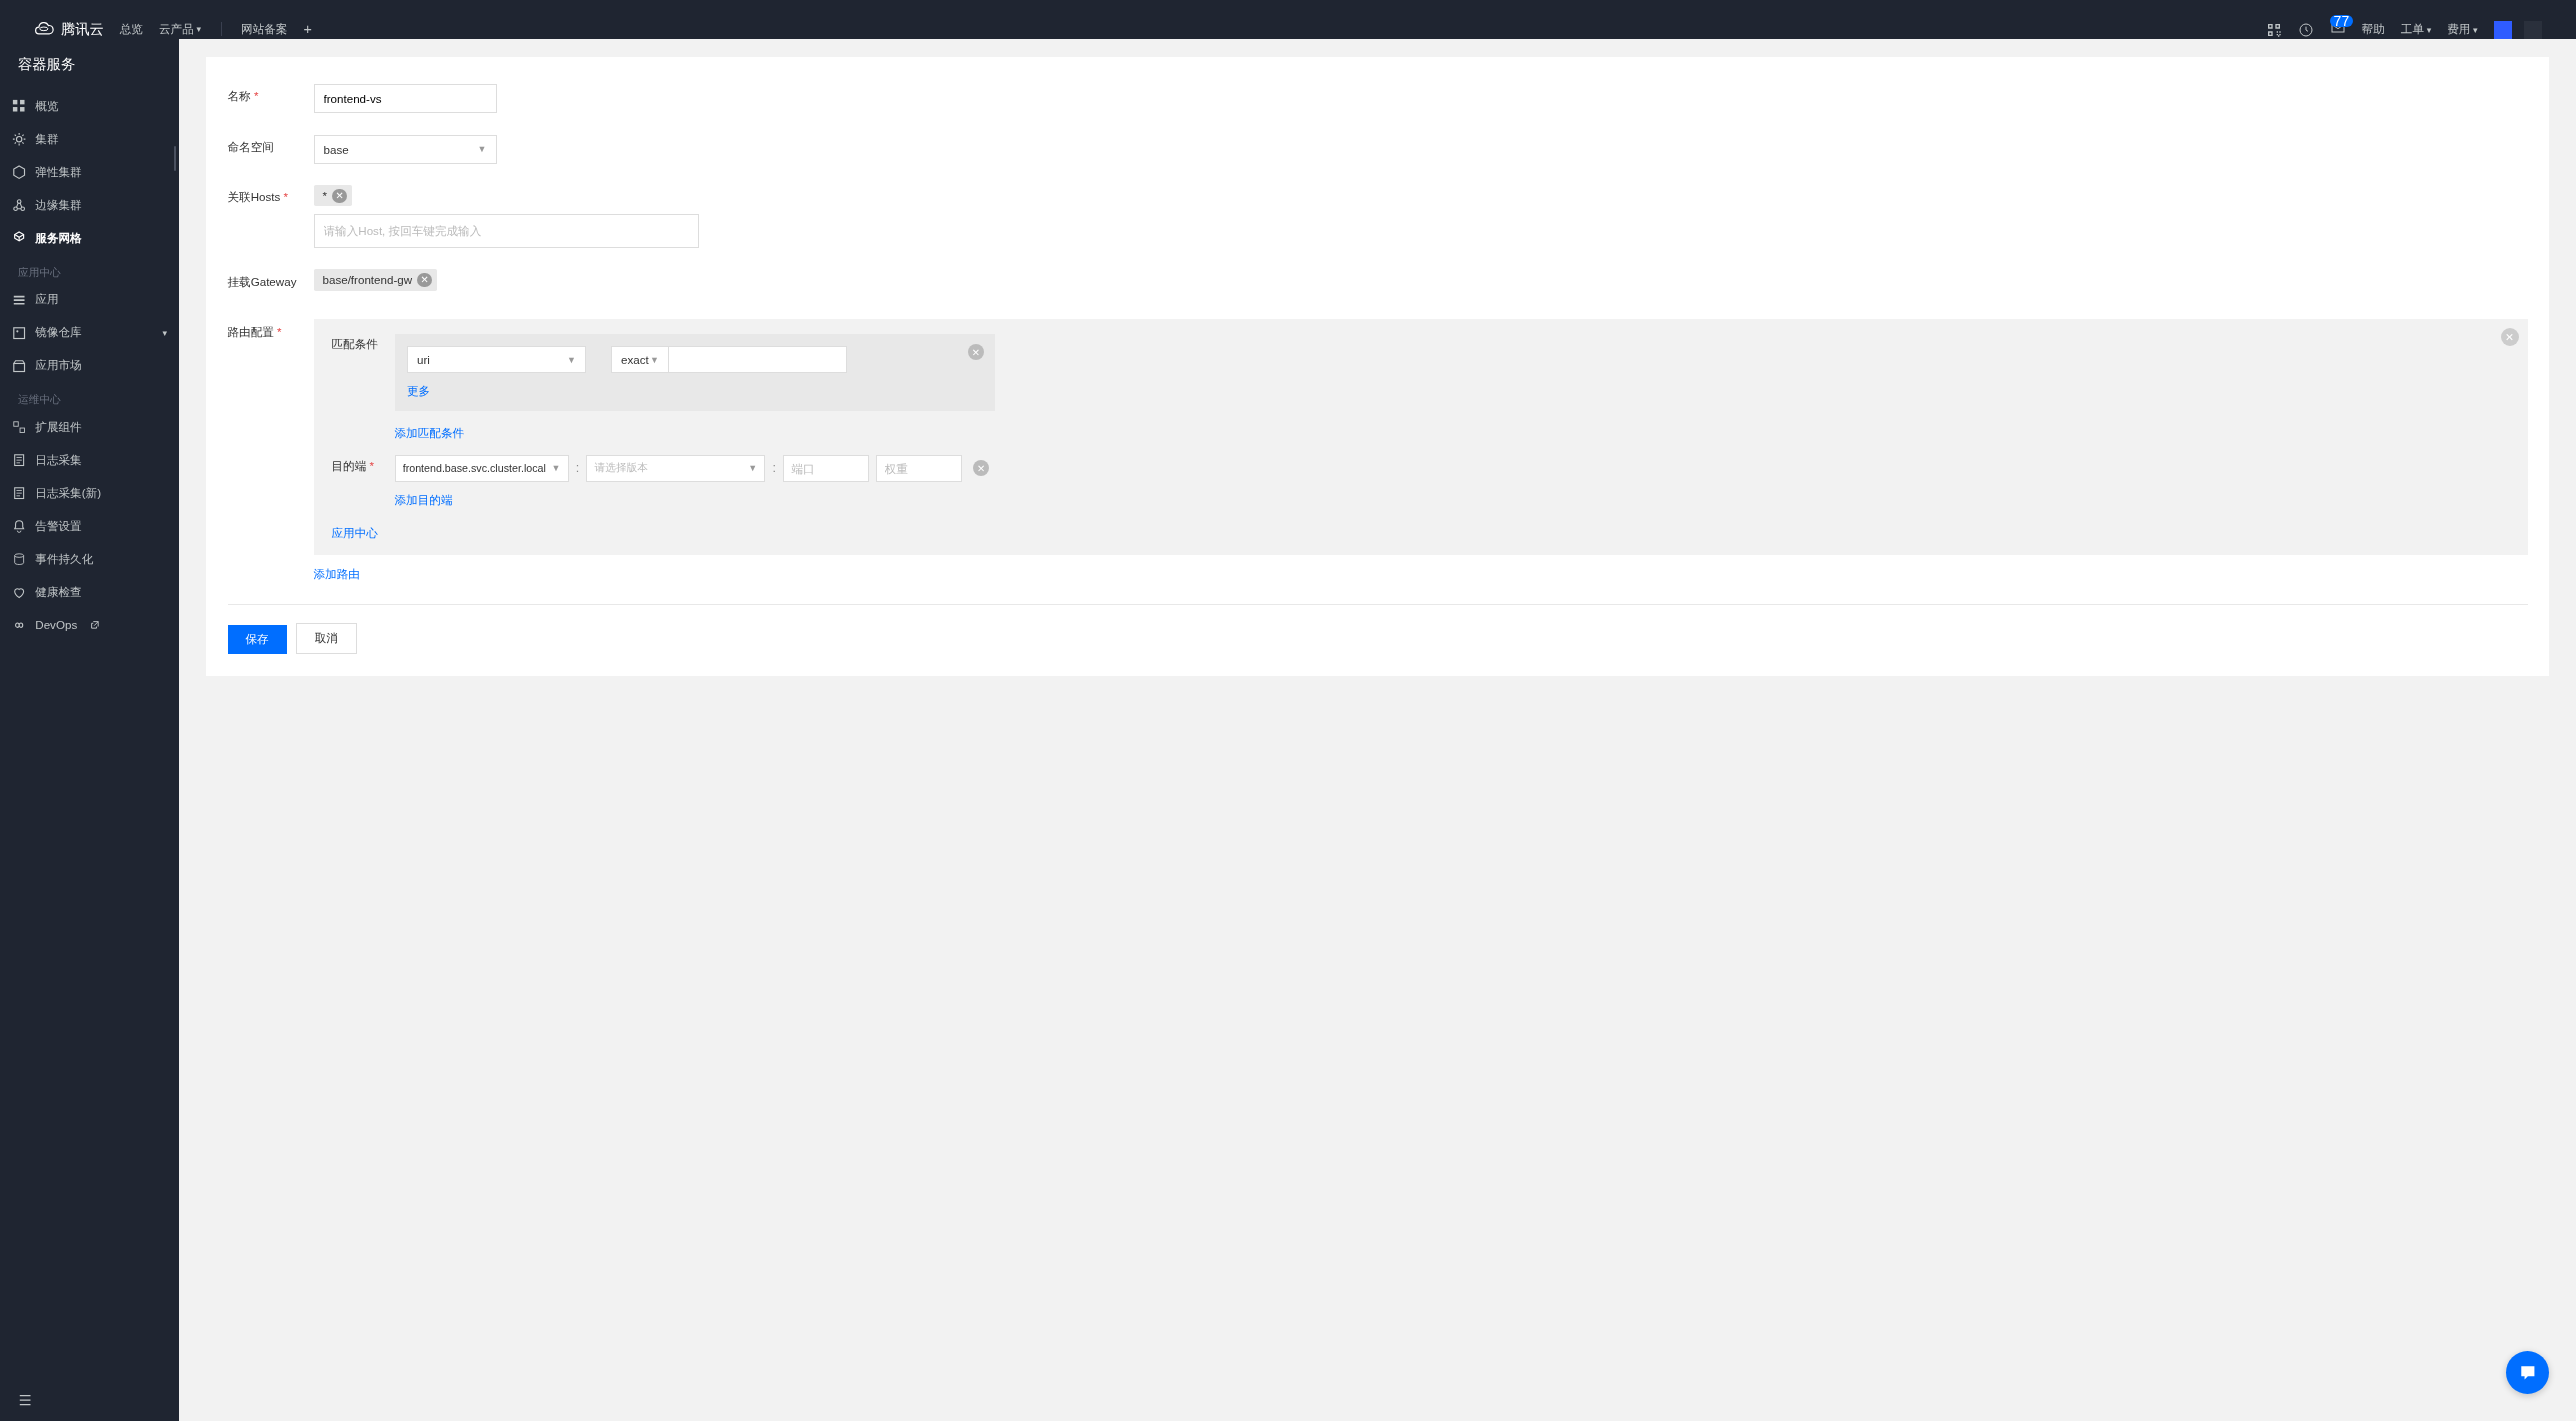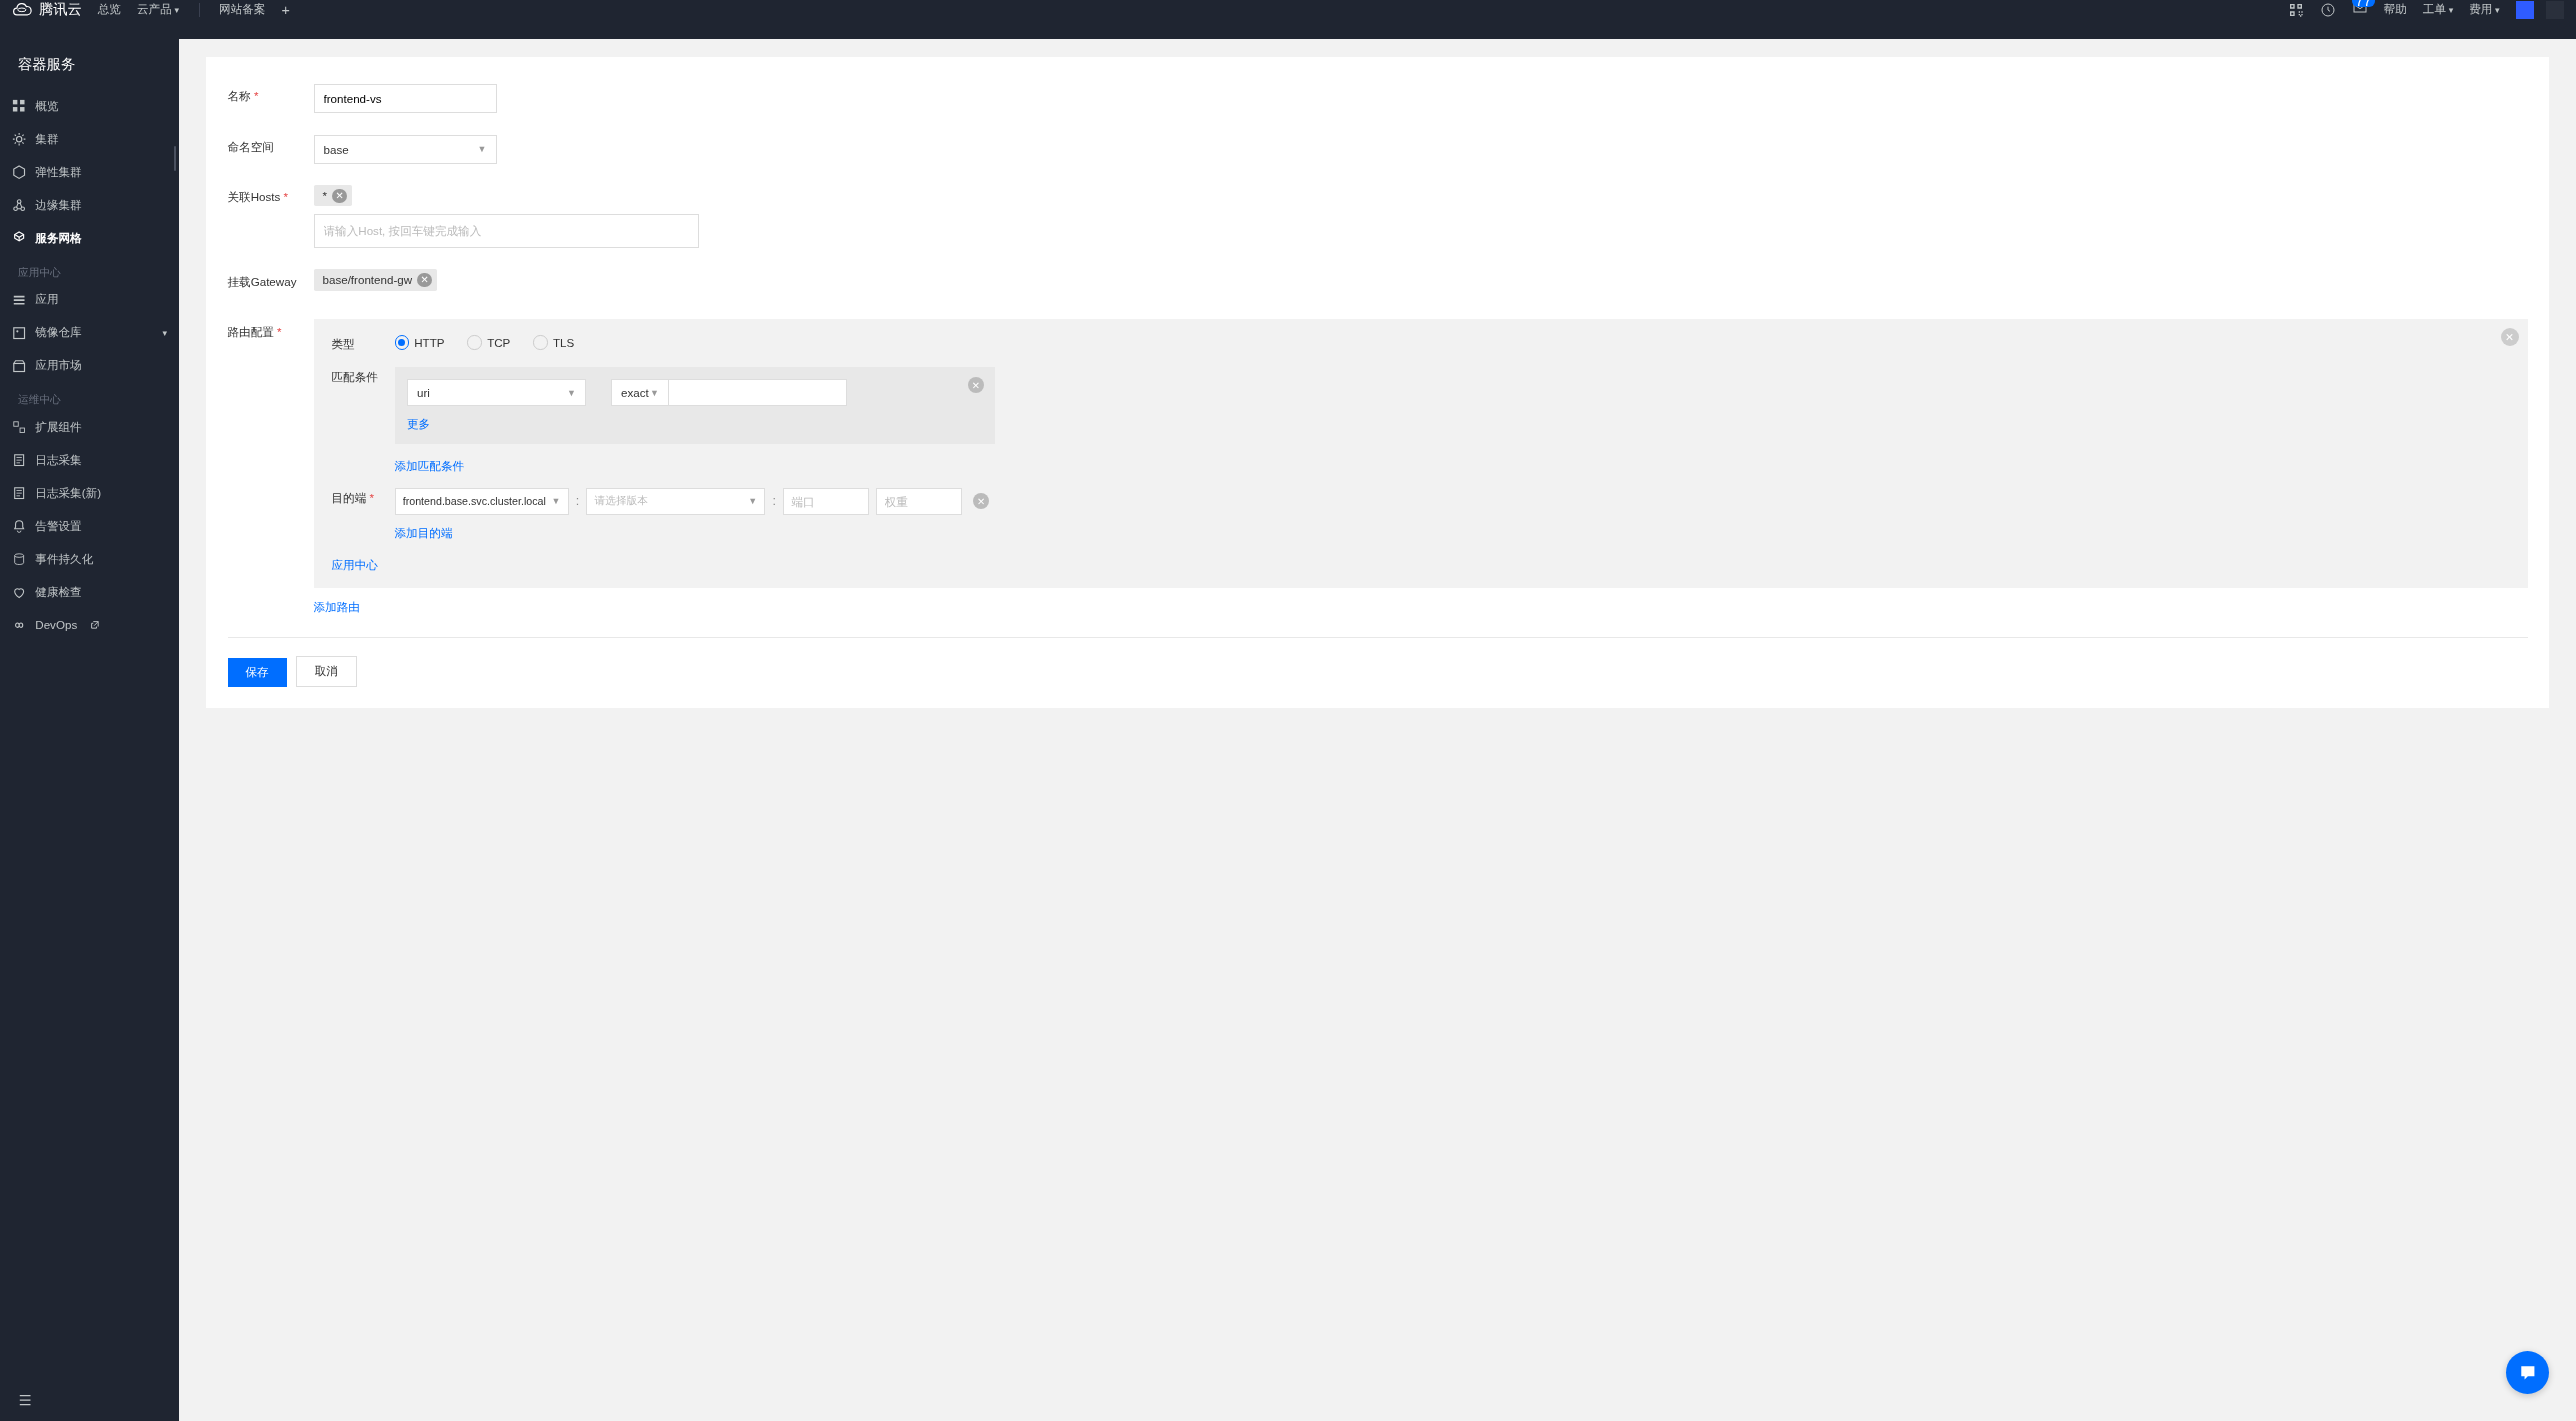--- a/index.html
+++ b/index.html
@@ -1,19 +1,19 @@
 <!DOCTYPE html>
 <html style="font-size:14.3px"><head>
   <meta charset="utf-8">
   <style>
     * { margin: 0; padding: 0; box-sizing: border-box; }
     body { font-family: -apple-system, BlinkMacSystemFont, "PingFang SC", "Microsoft YaHei", sans-serif; font-size: 12.5px; color: #333; background: #f2f2f2; }
     
     
-    .top-nav { height: 39px; background: #1f2531; display: flex; align-items: flex-start; padding: 0 12px; color: #c1c6c8; }
+    .top-nav { height: 39px; background: #1f2531; display: flex; align-items: flex-end; padding: 0 34px; color: #c1c6c8; }
     .top-nav-left { display: flex; align-items: center; gap: 16px; }
     .logo { display: flex; align-items: center; gap: 7.2px; color: #fff; font-size: 14.3px; font-weight: 500; }
     .logo-icon { width: 19.7px; height: 19.7px; }
     .top-nav-item { cursor: pointer; font-size: 11.6px; color: #c1c6c8; display: flex; align-items: center; gap: 2.7px; }
     .divider-v { width: 0.9px; height: 14.3px; background: #3a4050; margin: 0 3.6px; }
     .top-nav-right { margin-left: auto; display: flex; align-items: center; gap: 16px; }
     .top-icon { width: 16px; height: 16px; fill: #c1c6c8; cursor: pointer; position: relative; }
     .mail-wrap { position: relative; cursor: pointer; }
     .badge { position: absolute; top: -5.4px; right: -7.2px; background: #006eff; color: #fff; font-size: 14px; padding: 0.9px 3.6px; border-radius: 7.2px; line-height: 10.7px; }
     .avatar-box { width: 18px; height: 18px; background: #2f5cff; }
@@ -338,37 +338,20 @@
           </div>
         </div>
       </div>
 
       <div class="form-row">
         <div class="form-label required">路由配置</div>
         <div class="form-field">
           <div class="route-block">
             <div class="route-close">✕</div>
             
-            <div class="inner-row">
-              <div class="inner-label">类型</div>
-              <div class="radio-group">
-                <label class="radio-item">
-                  <span class="radio-circle checked"></span>
-                  <span>HTTP</span>
-                </label>
-                <label class="radio-item">
-                  <span class="radio-circle"></span>
-                  <span>TCP</span>
-                </label>
-                <label class="radio-item">
-                  <span class="radio-circle"></span>
-                  <span>TLS</span>
-                </label>
-              </div>
-            </div>
             
             <div class="inner-row">
               <div class="inner-label">匹配条件</div>
               <div style="flex:1">
                 <div class="match-block" style="max-width:600px">
                   <div class="match-close">✕</div>
                   <div class="match-row">
                     <div class="select-sm w200">
                       <span>uri</span>
                       <span class="select-caret">▼</span>

